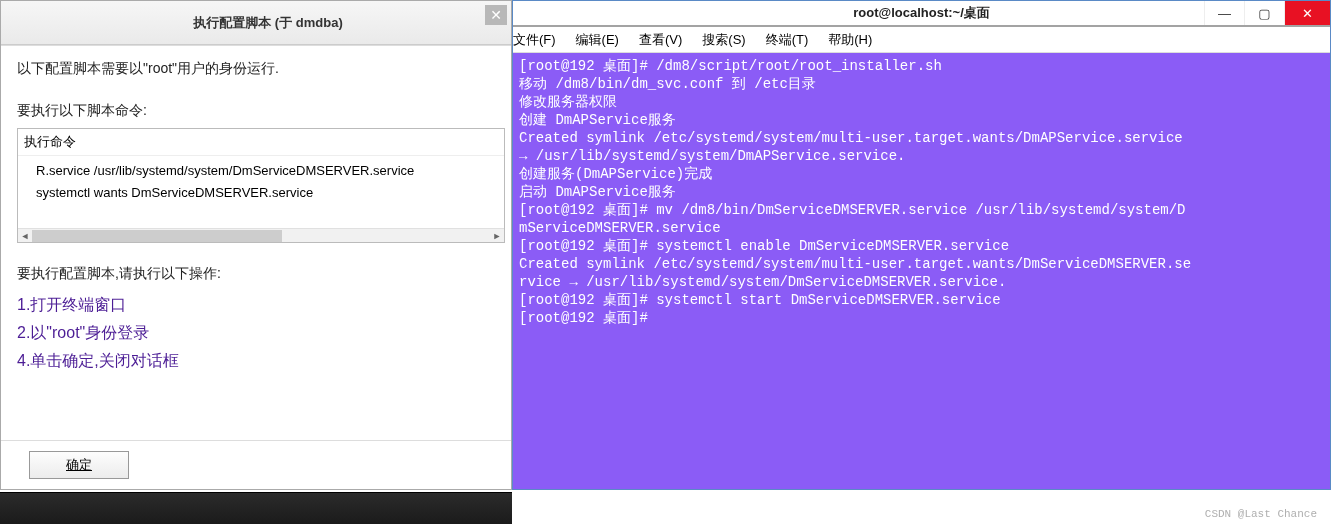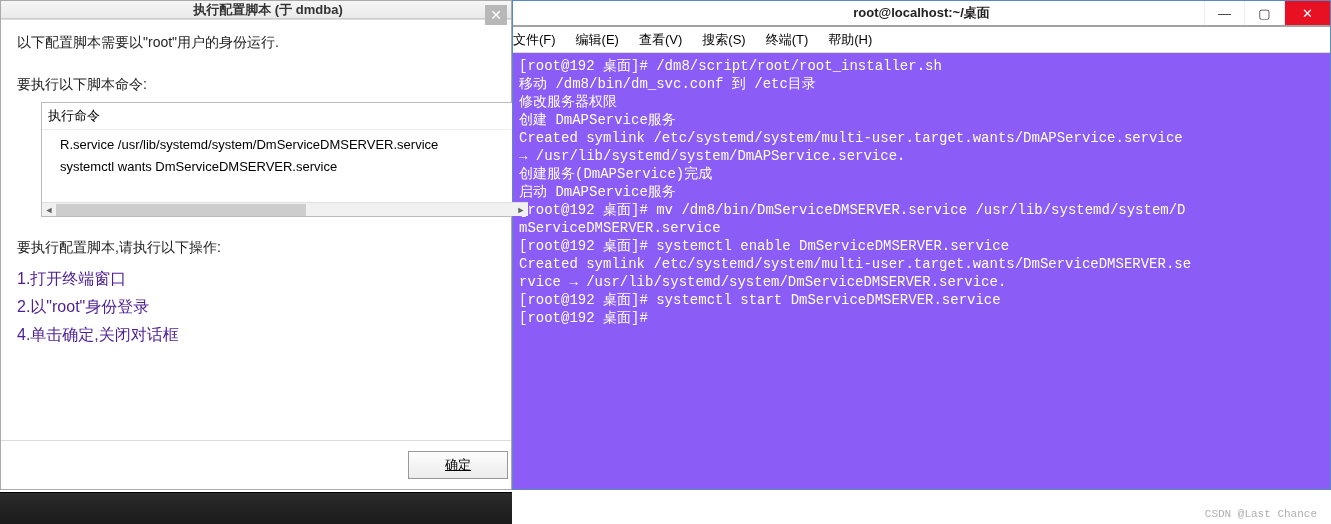--- a/index.html
+++ b/index.html
@@ -17,21 +17,21 @@
   
   .dialog {
     width: 512px;
     height: 490px;
     border: 1px solid #aaa;
     background: #f2f2f2;
     display: flex;
     flex-direction: column;
   }
   .dialog-titlebar {
-    height: 18px;
+    height: 44px;
     background: linear-gradient(#f6f6f6, #eaeaea);
     border-bottom: 1px solid #ccc;
     display: flex;
     align-items: center;
     justify-content: center;
     position: relative;
     padding-left: 24px;
   }
   .dialog-title {
     font-size: 13px;
@@ -63,21 +63,20 @@
   .intro { font-size: 14px; color: #222; margin-bottom: 24px; }
   .section-label { font-size: 14px; color: #222; margin-bottom: 8px; }
   .script-box {
     border: 1px solid #bbb;
     background: #fff;
     margin-bottom: 22px;
     display: flex;
     flex-direction: column;
     width: 488px;
     overflow: hidden;
-    margin-left: 24px;
   }
   .script-header {
     padding: 4px 6px;
     font-size: 13px;
     border-bottom: 1px solid #eee;
   }
   .script-list {
     padding: 4px 0 0 18px;
     font-size: 13px;
     line-height: 22px;
@@ -111,22 +110,21 @@
     justify-content: center;
     font-size: 9px;
     color: #666;
   }
   .scroll-arrow.left { left: 0; }
   .scroll-arrow.right { right: 0; }
 
   .steps { font-size: 16px; line-height: 28px; color: #4c1d95; }
   .button-row {
     display: flex;
-    justify-content: flex-end;
-    padding: 10px 3px;
+    padding: 10px 28px;
     border-top: 1px solid #ddd;
     background: #fff;
     text-decoration: underline;
   }
   .ok-btn {
     min-width: 100px;
     height: 28px;
     border: 1px solid #999;
     background: linear-gradient(#fdfdfd, #ececec);
     font-size: 13px;

